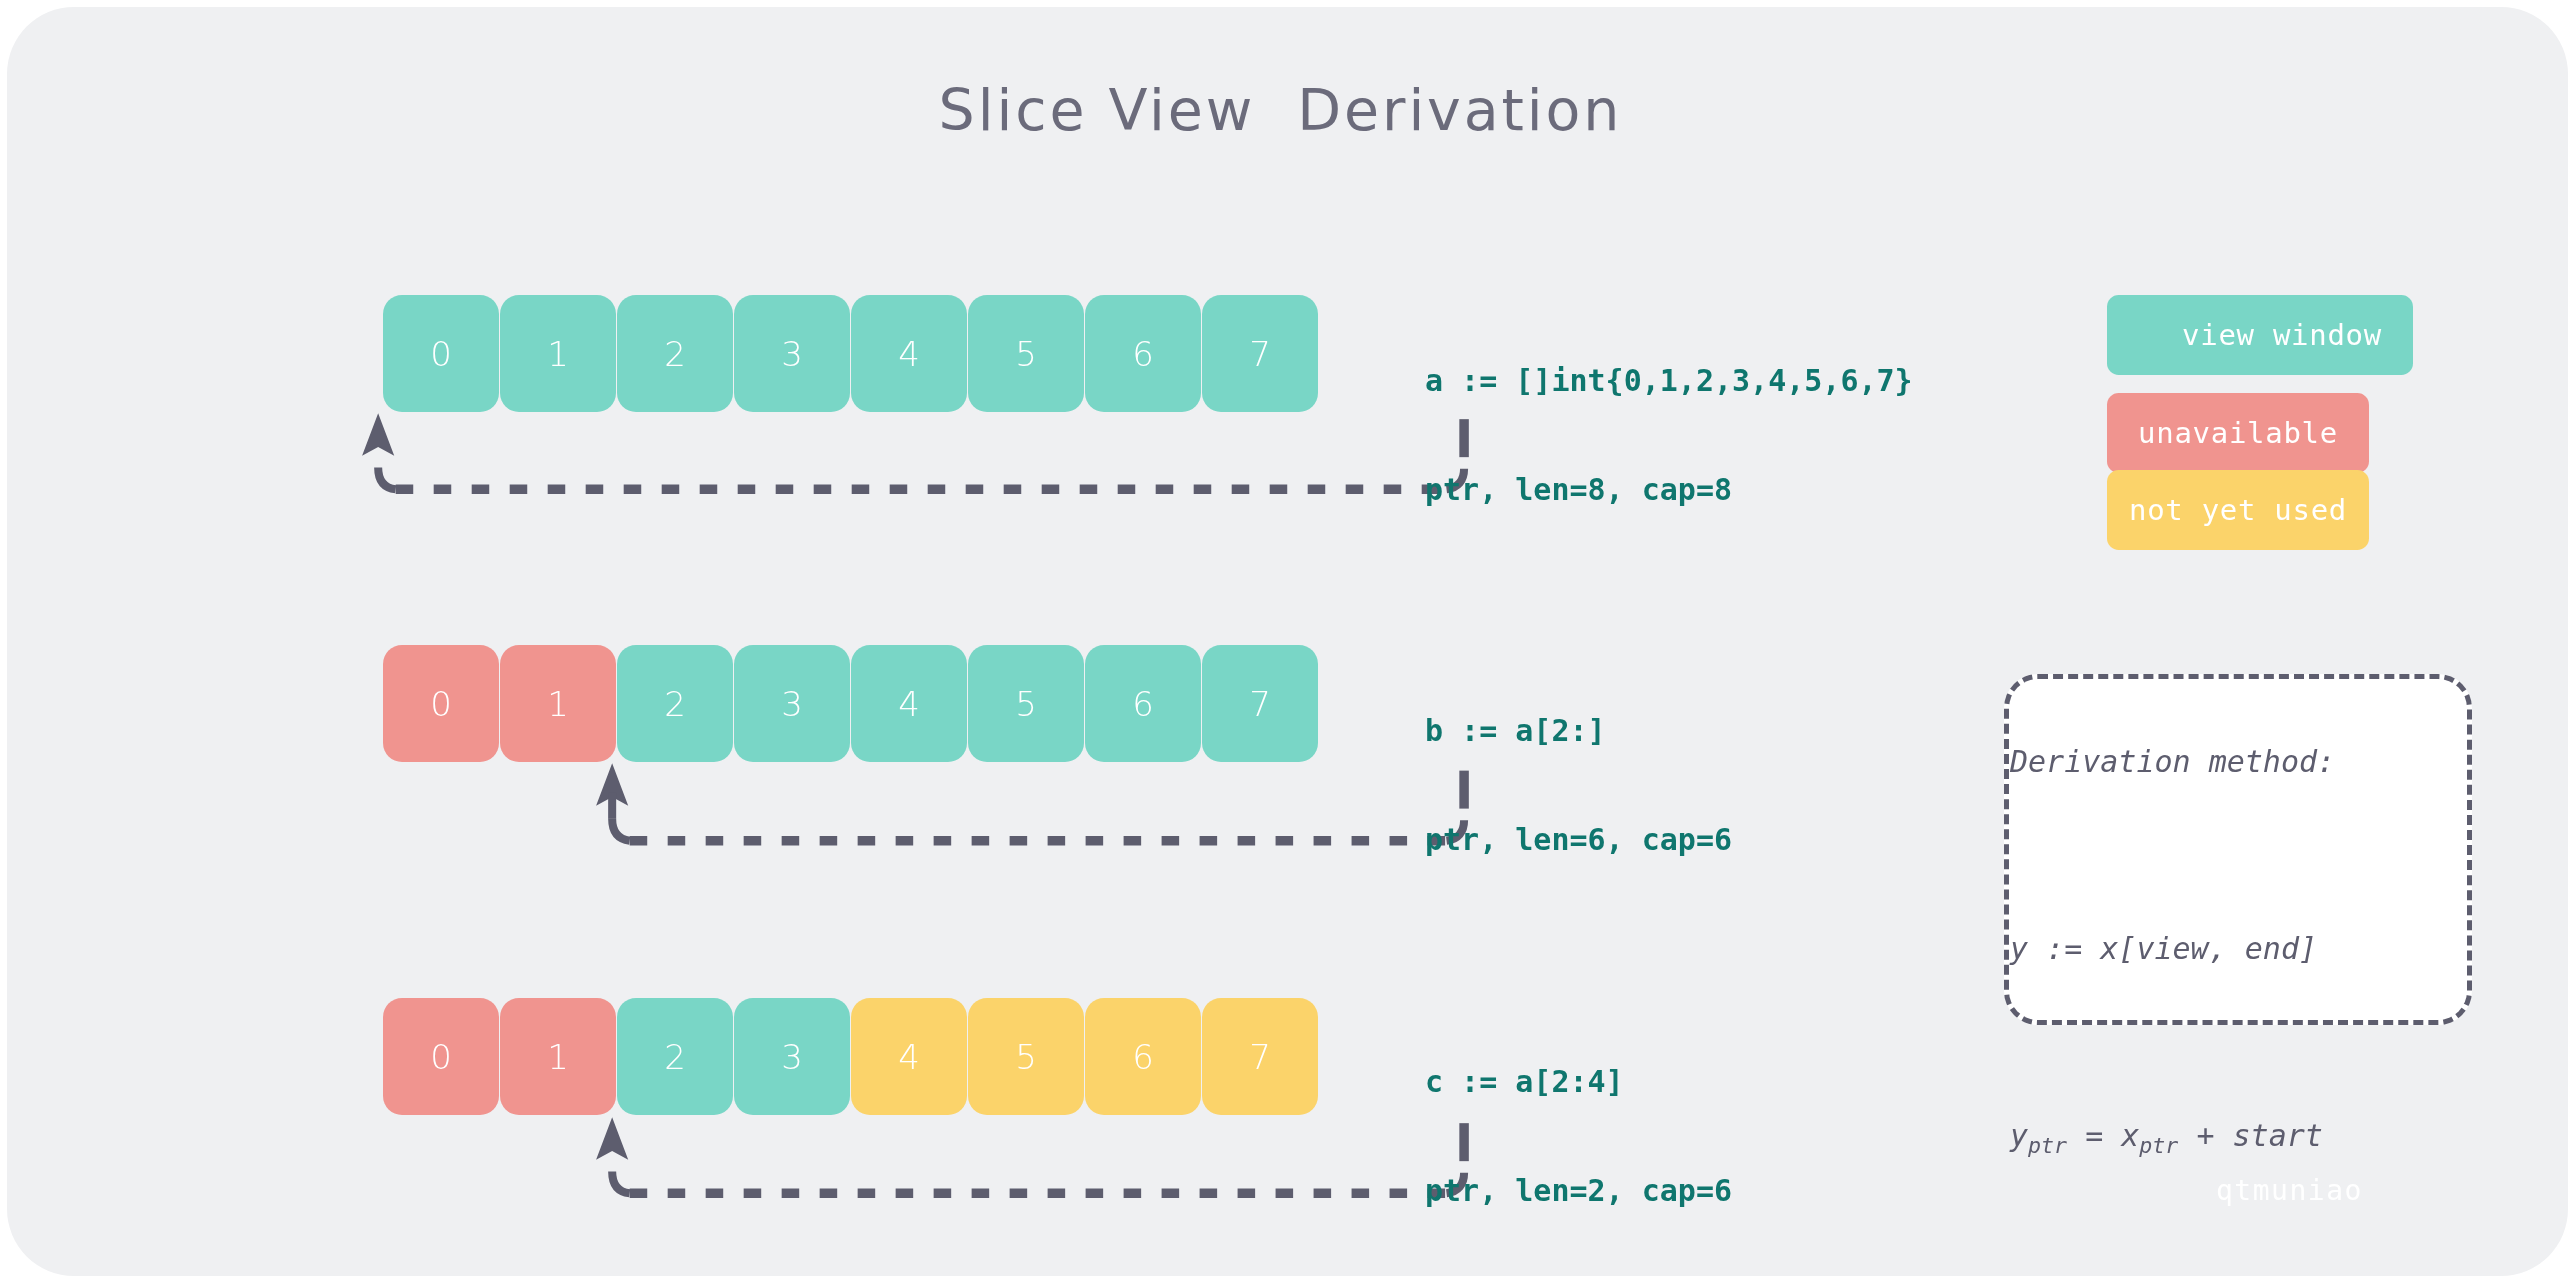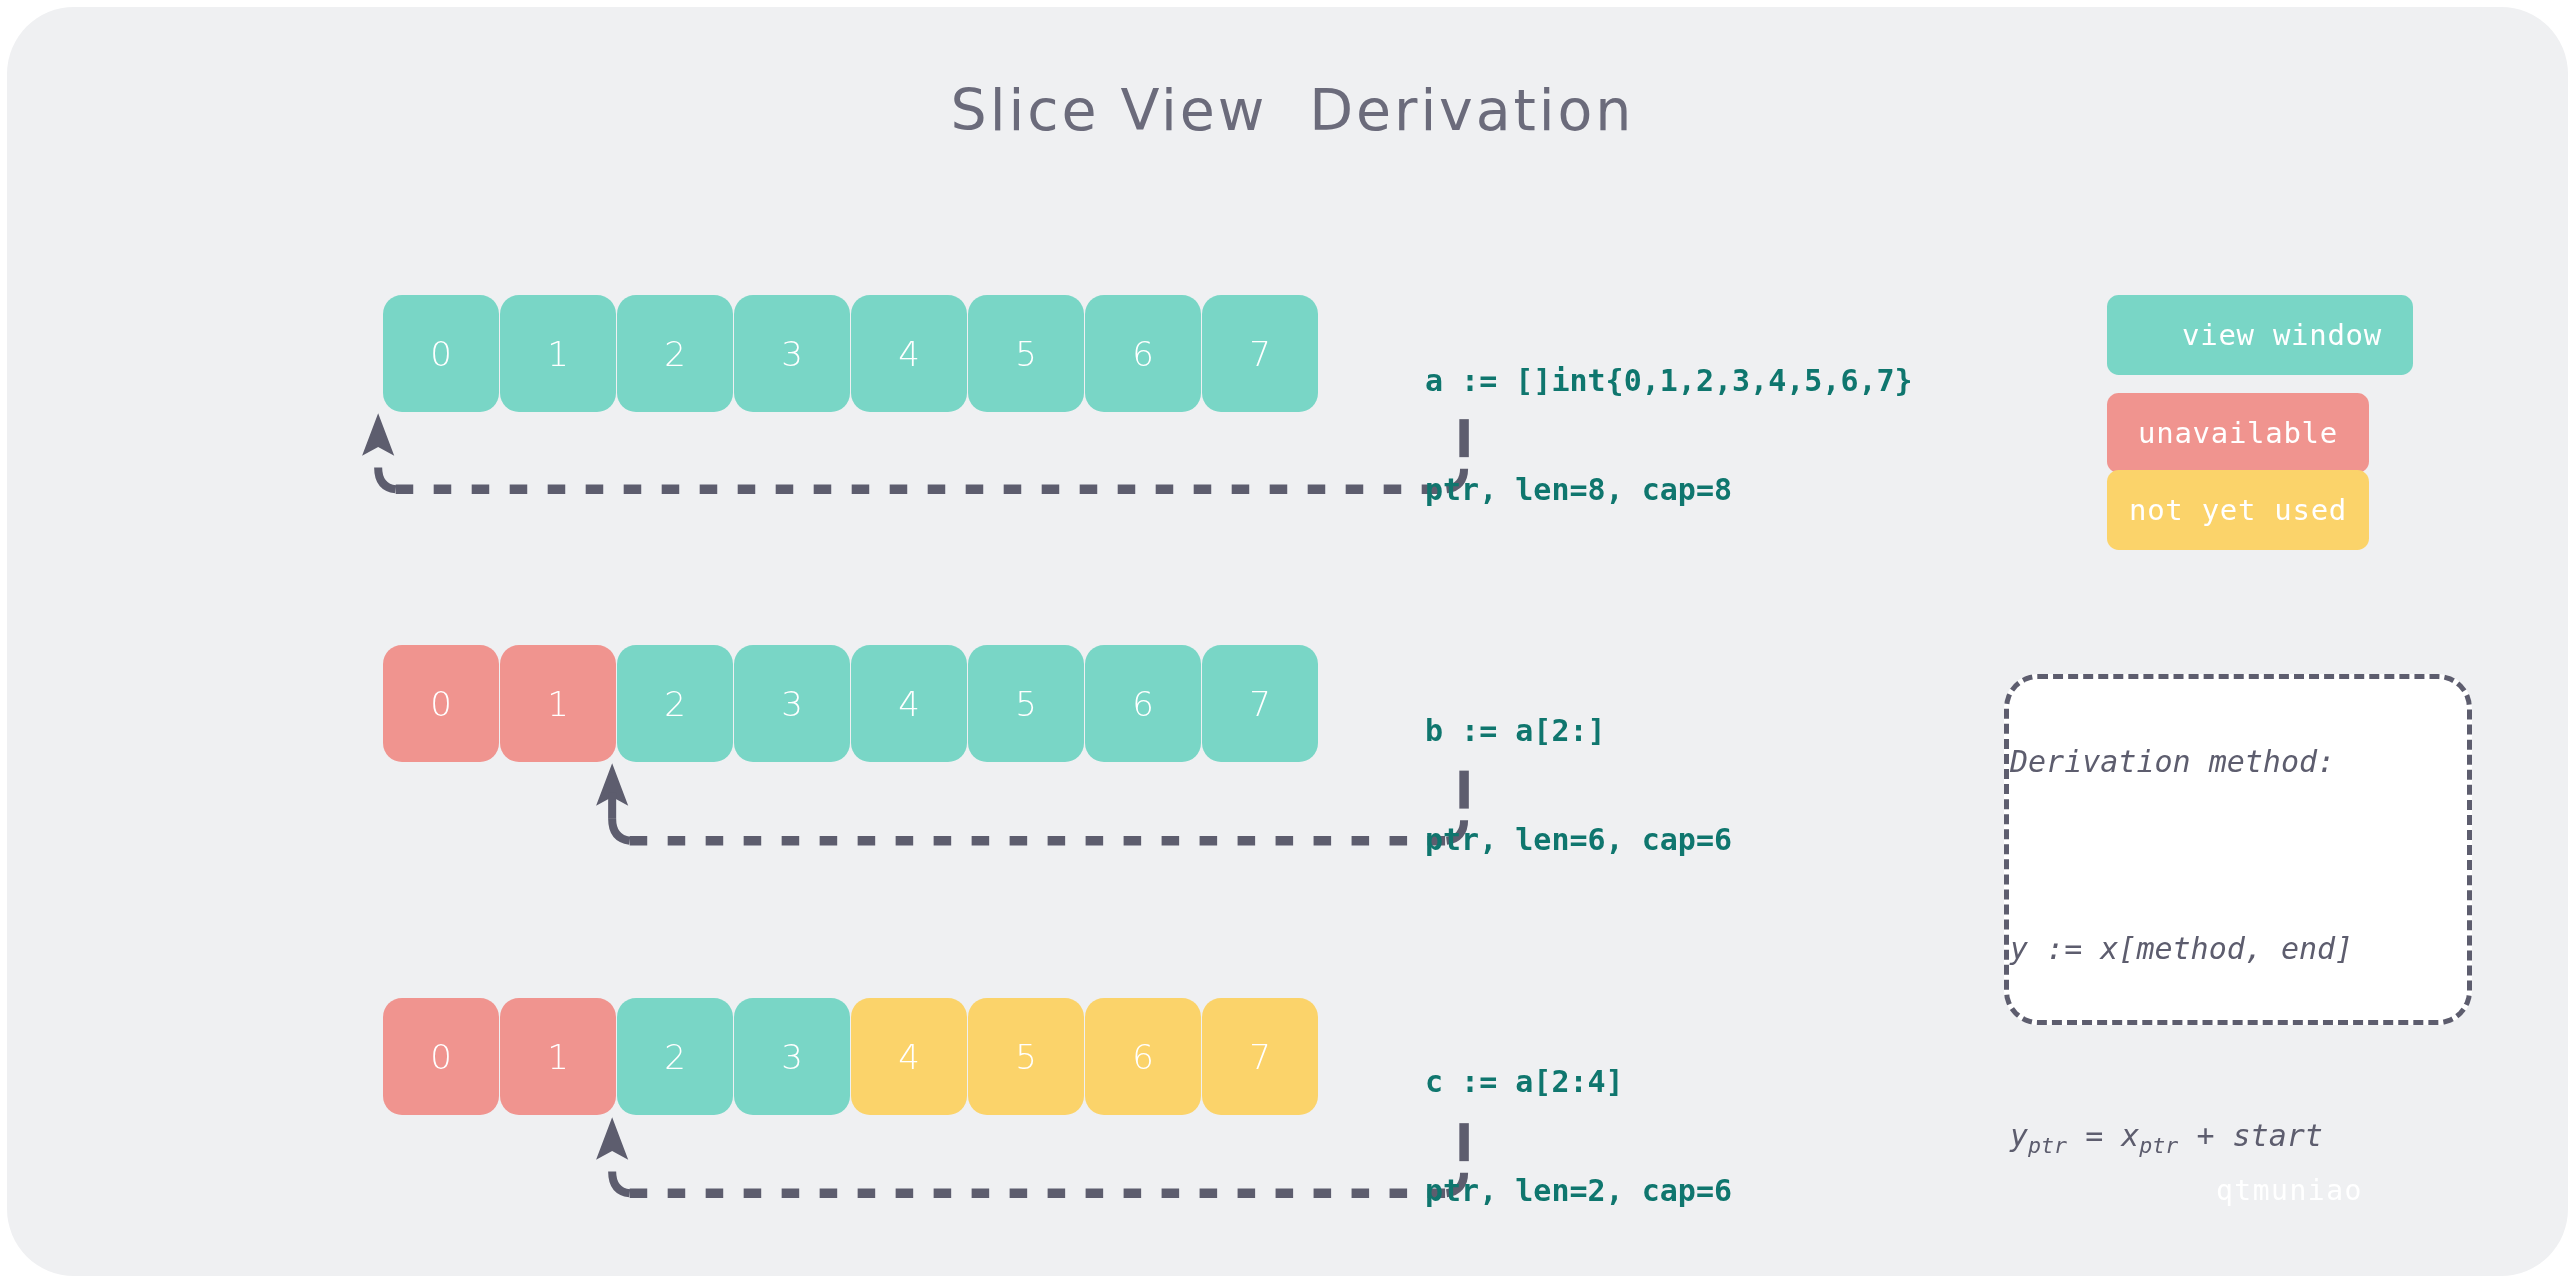--- a/index.html
+++ b/index.html
@@ -7,21 +7,21 @@
 
   #canvas{position:relative;width:2576px;height:1284px;background:#ffffff;}
 
   #card{
     position:absolute;left:7.3px;top:7.3px;width:2561px;height:1269px;
     background:#eff0f2;border-radius:67px;
   }
 
   
   #title{
-    position:absolute;left:12px;top:77px;width:2561px;text-align:center;
+    position:absolute;left:0;top:77px;width:2561px;text-align:center;
     font-family:"DejaVu Sans",sans-serif;
     font-size:57px;letter-spacing:2.9px;color:#6b6b7b;
     font-weight:400;
     white-space:pre;
   }
 
   
   .array{position:absolute;height:117px;}
   .cell{
     position:absolute;top:0;height:117px;width:116px;
@@ -176,21 +176,21 @@
     <span class="legend-text">unavailable</span>
   </div>
   <div class="legend-box lg-unused" style="left:2107px;top:470px;">
     <span class="legend-text">not yet used</span>
   </div>
 
   <div id="deriv-box"></div>
   <div id="deriv-text">
     <div class="d-line">Derivation method:</div>
     <div class="gap-lg"></div>
-    <div class="d-line">y := x[method, end]</div>
+    <div class="d-line">y := x[view, end]</div>
     <div class="gap-lg"></div>
     <div class="d-line"><span>y</span><sub>ptr</sub><span> = x</span><sub>ptr</sub><span> + start</span></div>
     <div class="gap-sm"></div>
     
     
     
   </div>
 
   <div id="watermark">qtmuniao</div>
 </div>

